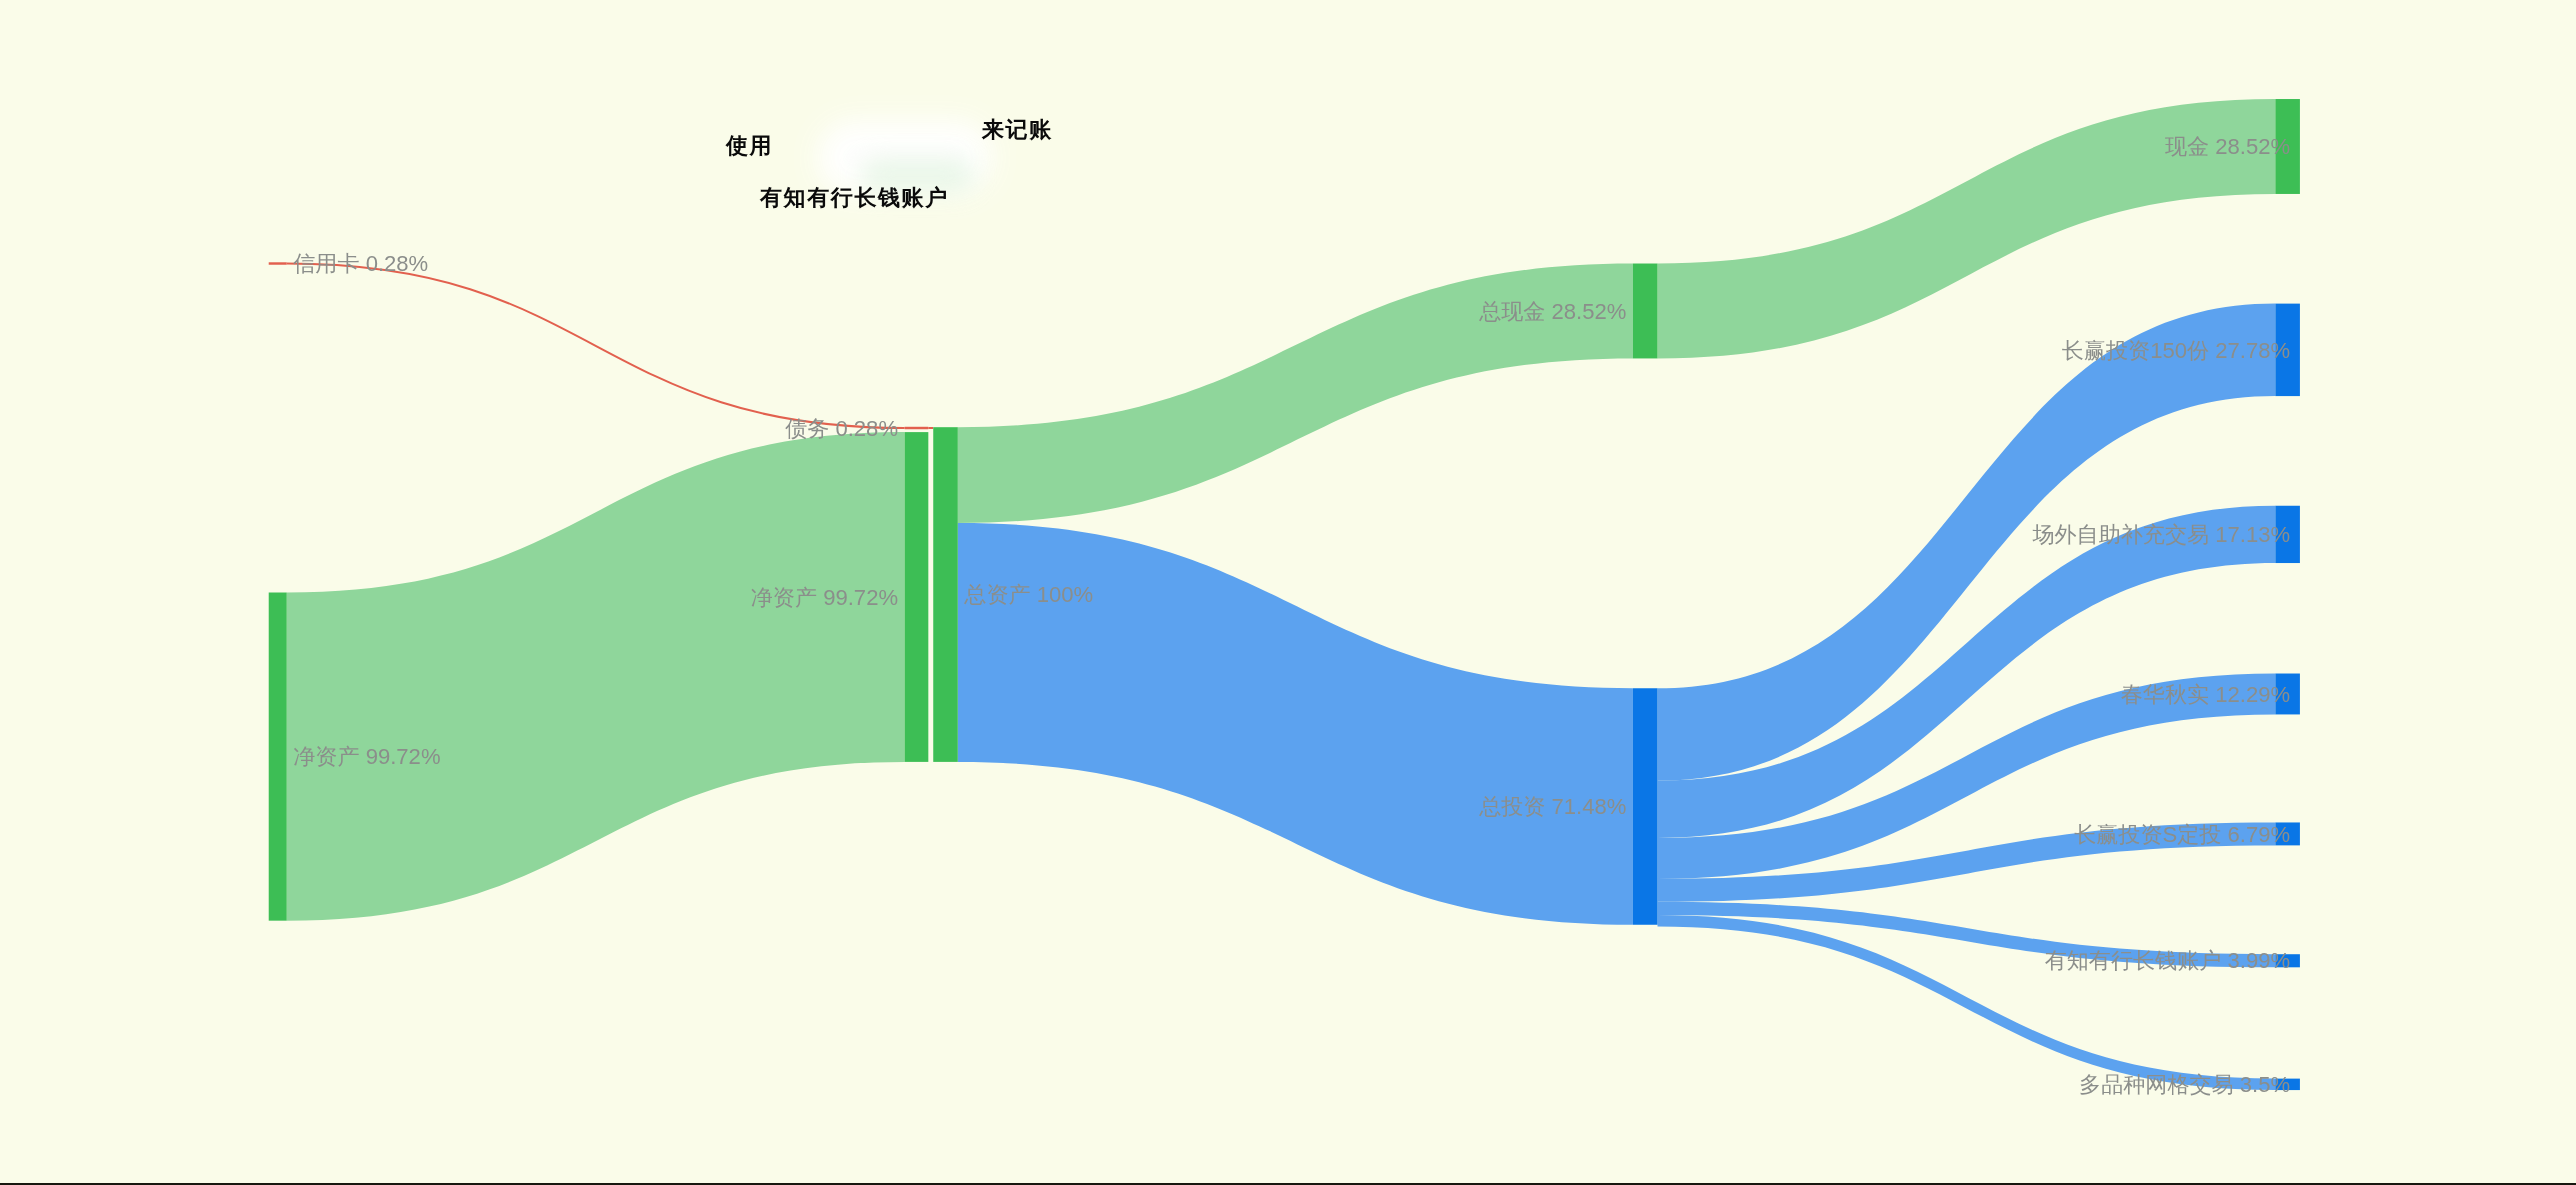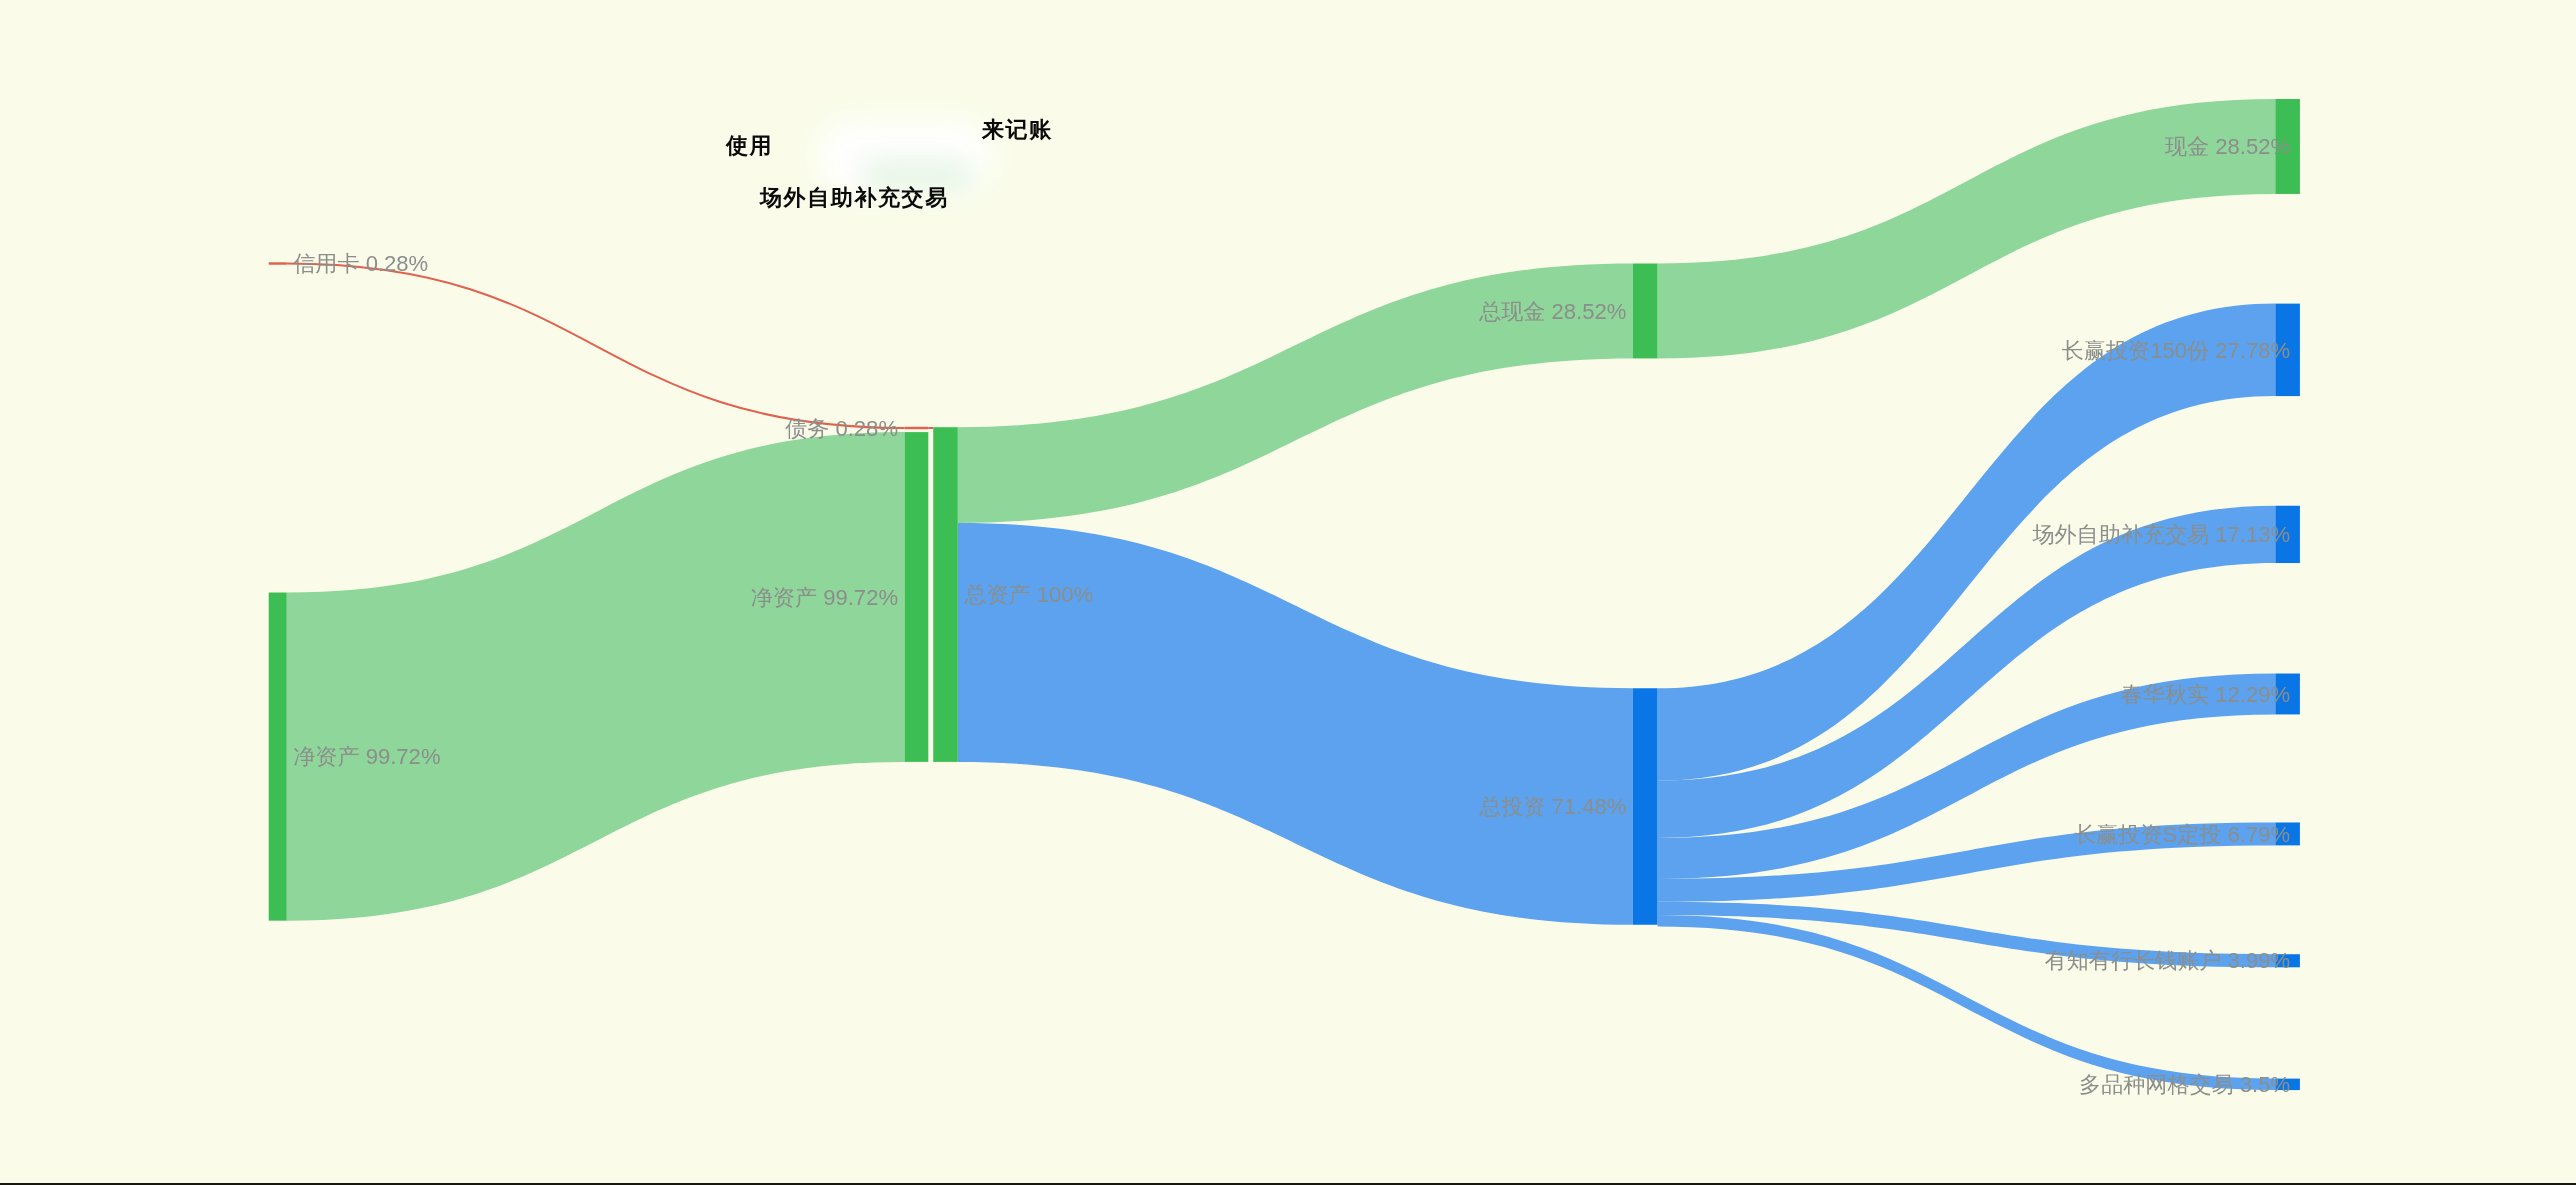--- a/index.html
+++ b/index.html
@@ -70,16 +70,16 @@
     <text x="2798" y="1019" dy="0.35em" text-anchor="end" font-size="27" fill="#8B8E8B">长赢投资S定投 6.79%</text>
     <text x="2798" y="1174" dy="0.35em" text-anchor="end" font-size="27" fill="#8B8E8B">有知有行长钱账户 3.99%</text>
     <text x="2798" y="1325" dy="0.35em" text-anchor="end" font-size="27" fill="#8B8E8B">多品种网格交易 3.5%</text>
   </svg>
 
 <div class="blur-white"></div>
 <div class="blur-green"></div>
 
 <div class="title-line" style="left:726px;top:133px">使用</div>
 <div class="title-line" style="left:982px;top:117px">来记账</div>
-<div class="title-line" style="left:760px;top:185px">场外自助补充交易</div>
+<div class="title-line" style="left:760px;top:185px">有知有行长钱账户</div>
 
 <div class="bottom-edge"></div>
 
 
 </body></html>

